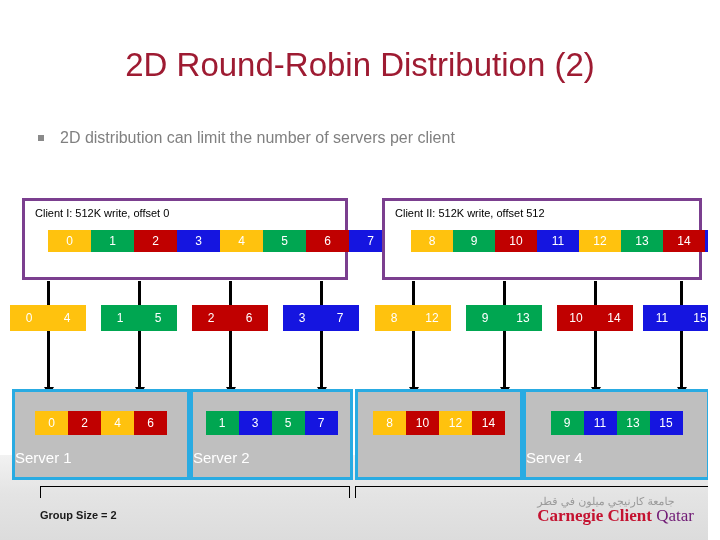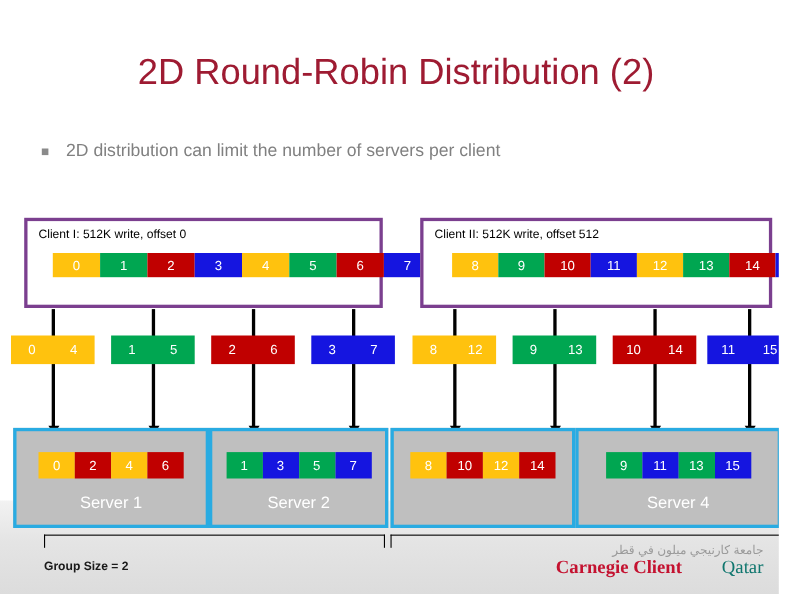--- a/index.html
+++ b/index.html
@@ -197,21 +197,20 @@
     display: flex;
     align-items: center;
     justify-content: center;
     box-sizing: border-box;
   }
   .server-label {
     position: absolute;
     left: 0;
     right: 0;
     top: 57px;
-    text-align: center;
     color: #ffffff;
     font-size: 15px;
   }
 
   
   .bracket {
     position: absolute;
     top: 486px;
     height: 12px;
     border-top: 1.5px solid #000000;
@@ -232,43 +231,42 @@
     color: #1a1a1a;
     white-space: nowrap;
     z-index: 7;
   }
 
   
   .logo {
     position: absolute;
     right: 14px;
     bottom: 14px;
-    text-align: right;
+    text-align: left;
     z-index: 8;
   }
   .logo-arabic {
     font-size: 11px;
     color: #9a9a9a;
     letter-spacing: 1px;
     direction: rtl;
     line-height: 1.1;
     white-space: nowrap;
   }
   .logo-main {
     font-family: "Liberation Serif", serif;
     font-size: 17px;
     font-weight: bold;
     color: #c41230;
     white-space: nowrap;
     line-height: 1.1;
   }
   .logo-main .qatar {
     font-weight: normal;
-    color: #0f766e;
-    margin-left: 32px;
+    color: #701a75;
   }
 </style>
 </head>
 <body>
 
 <div id="slide">
 
   <div class="bg-bottom"></div>
   <div class="swoosh swoosh-a"></div>
   <div class="swoosh swoosh-b"></div>

